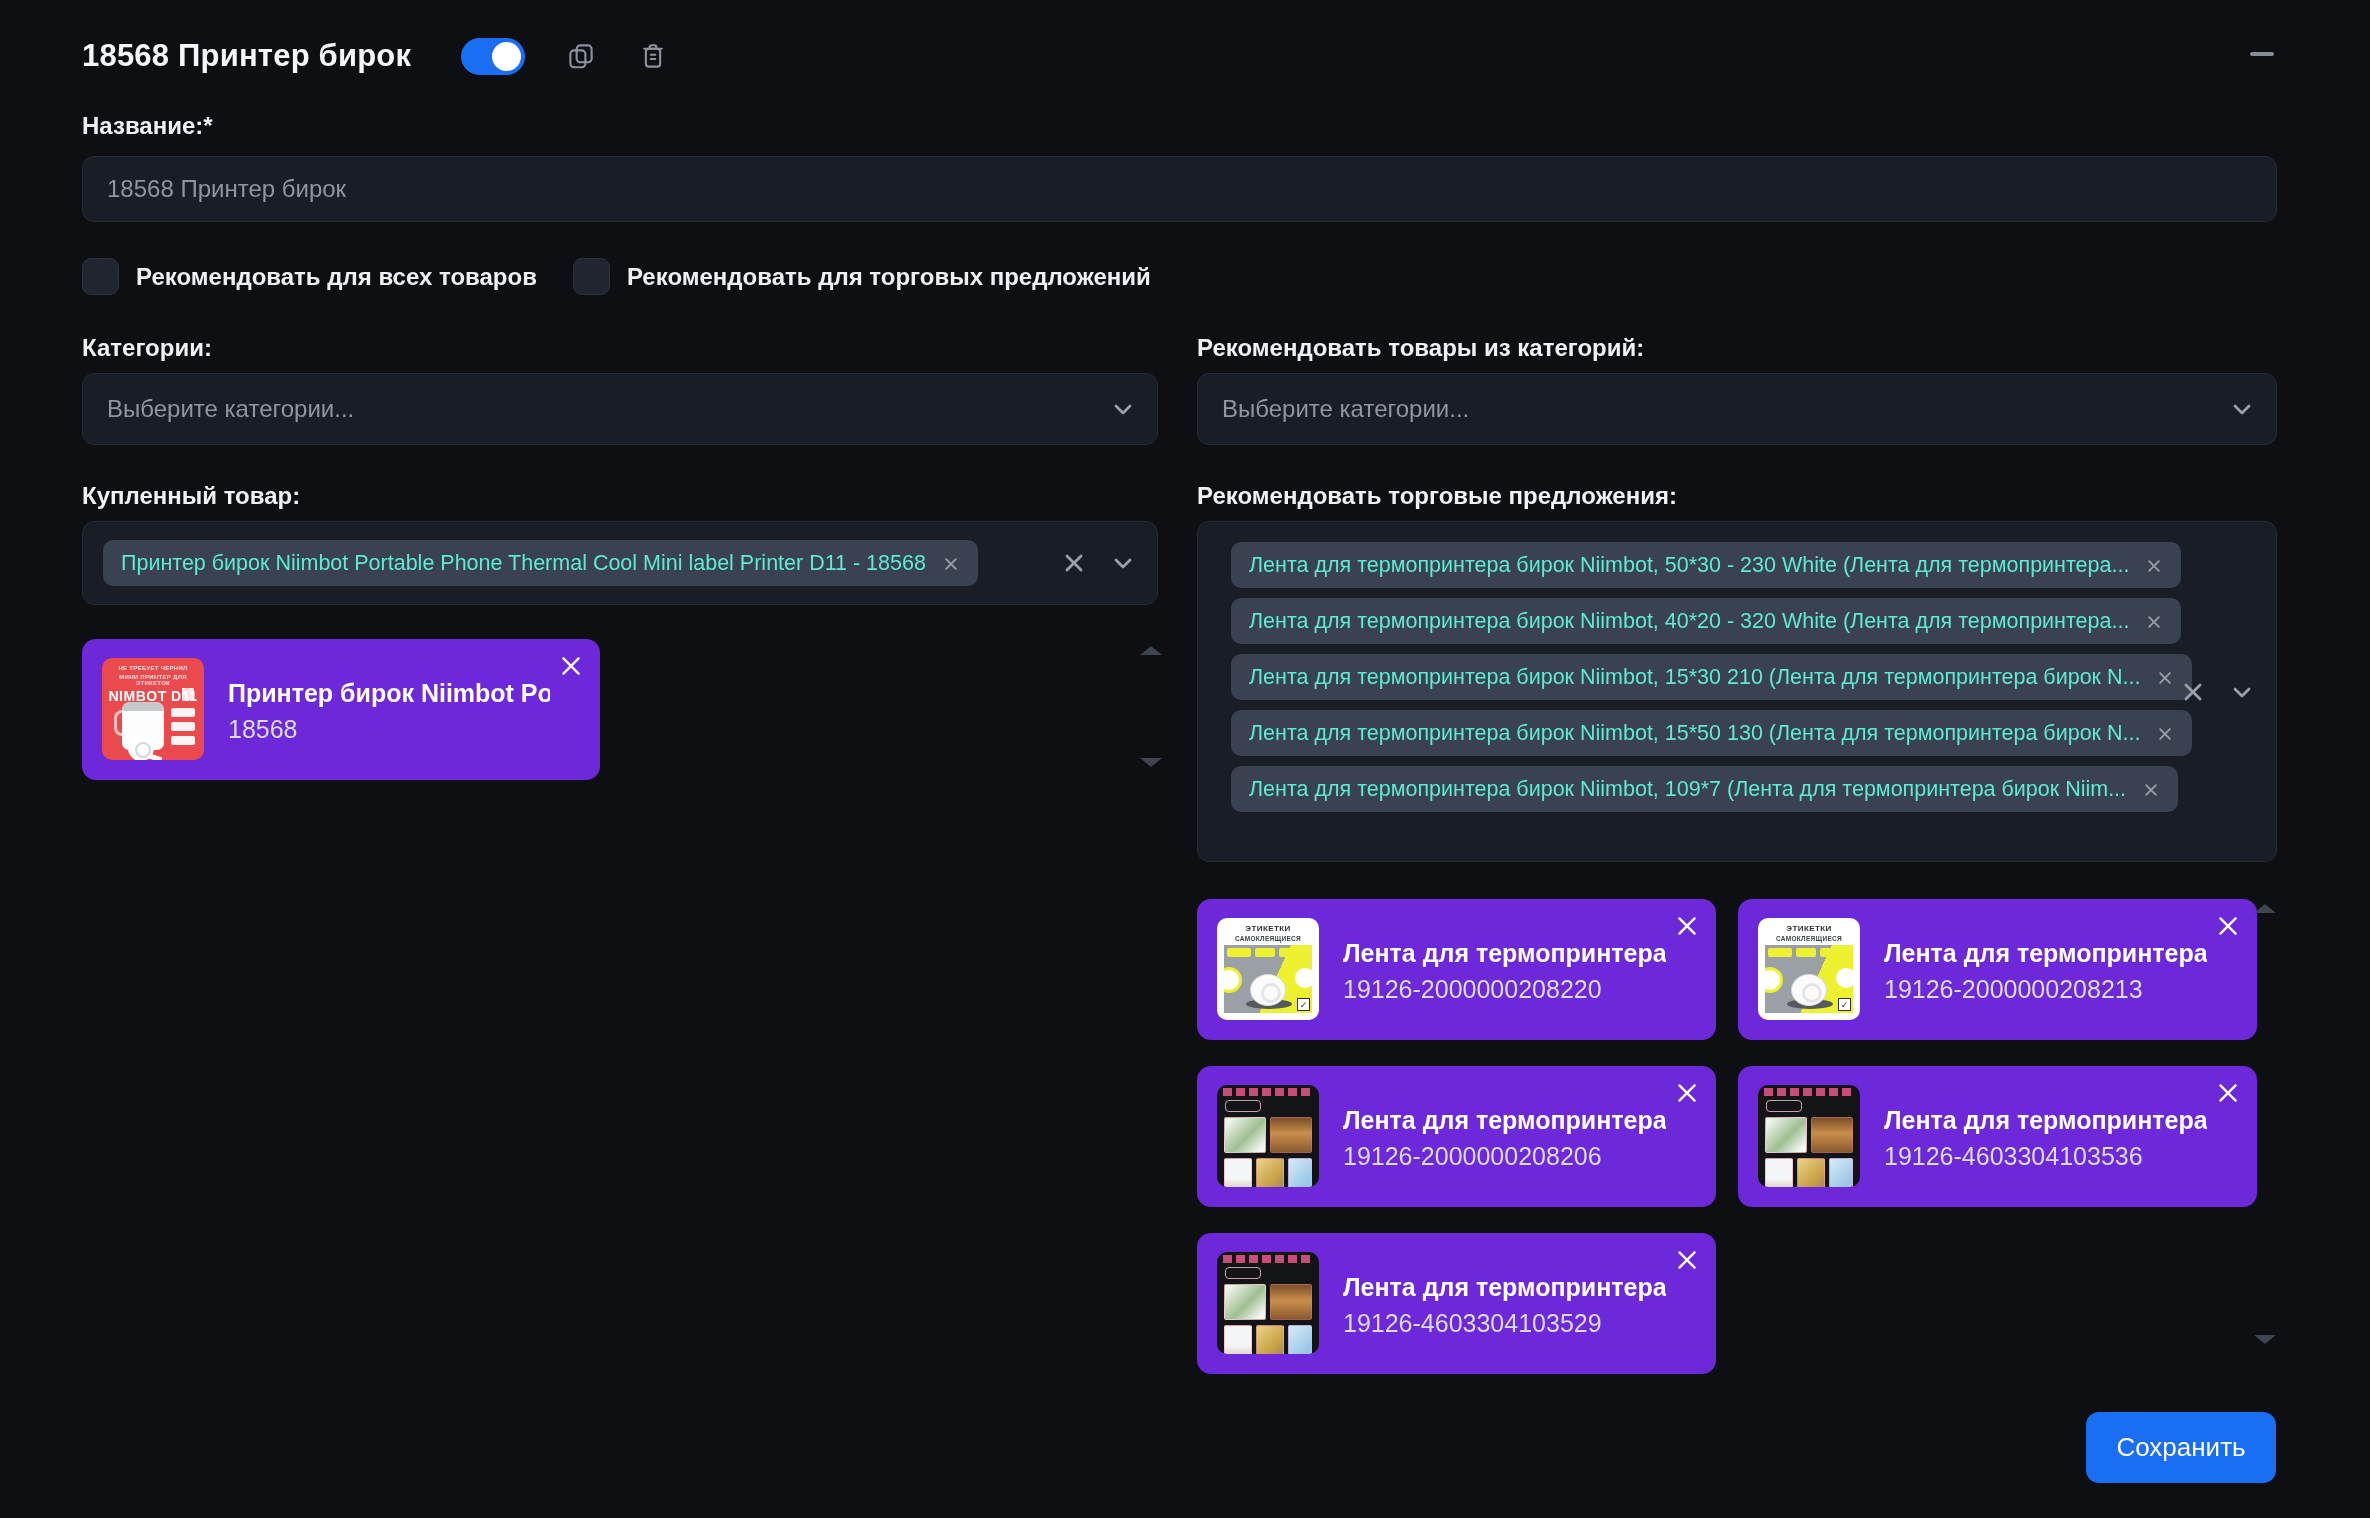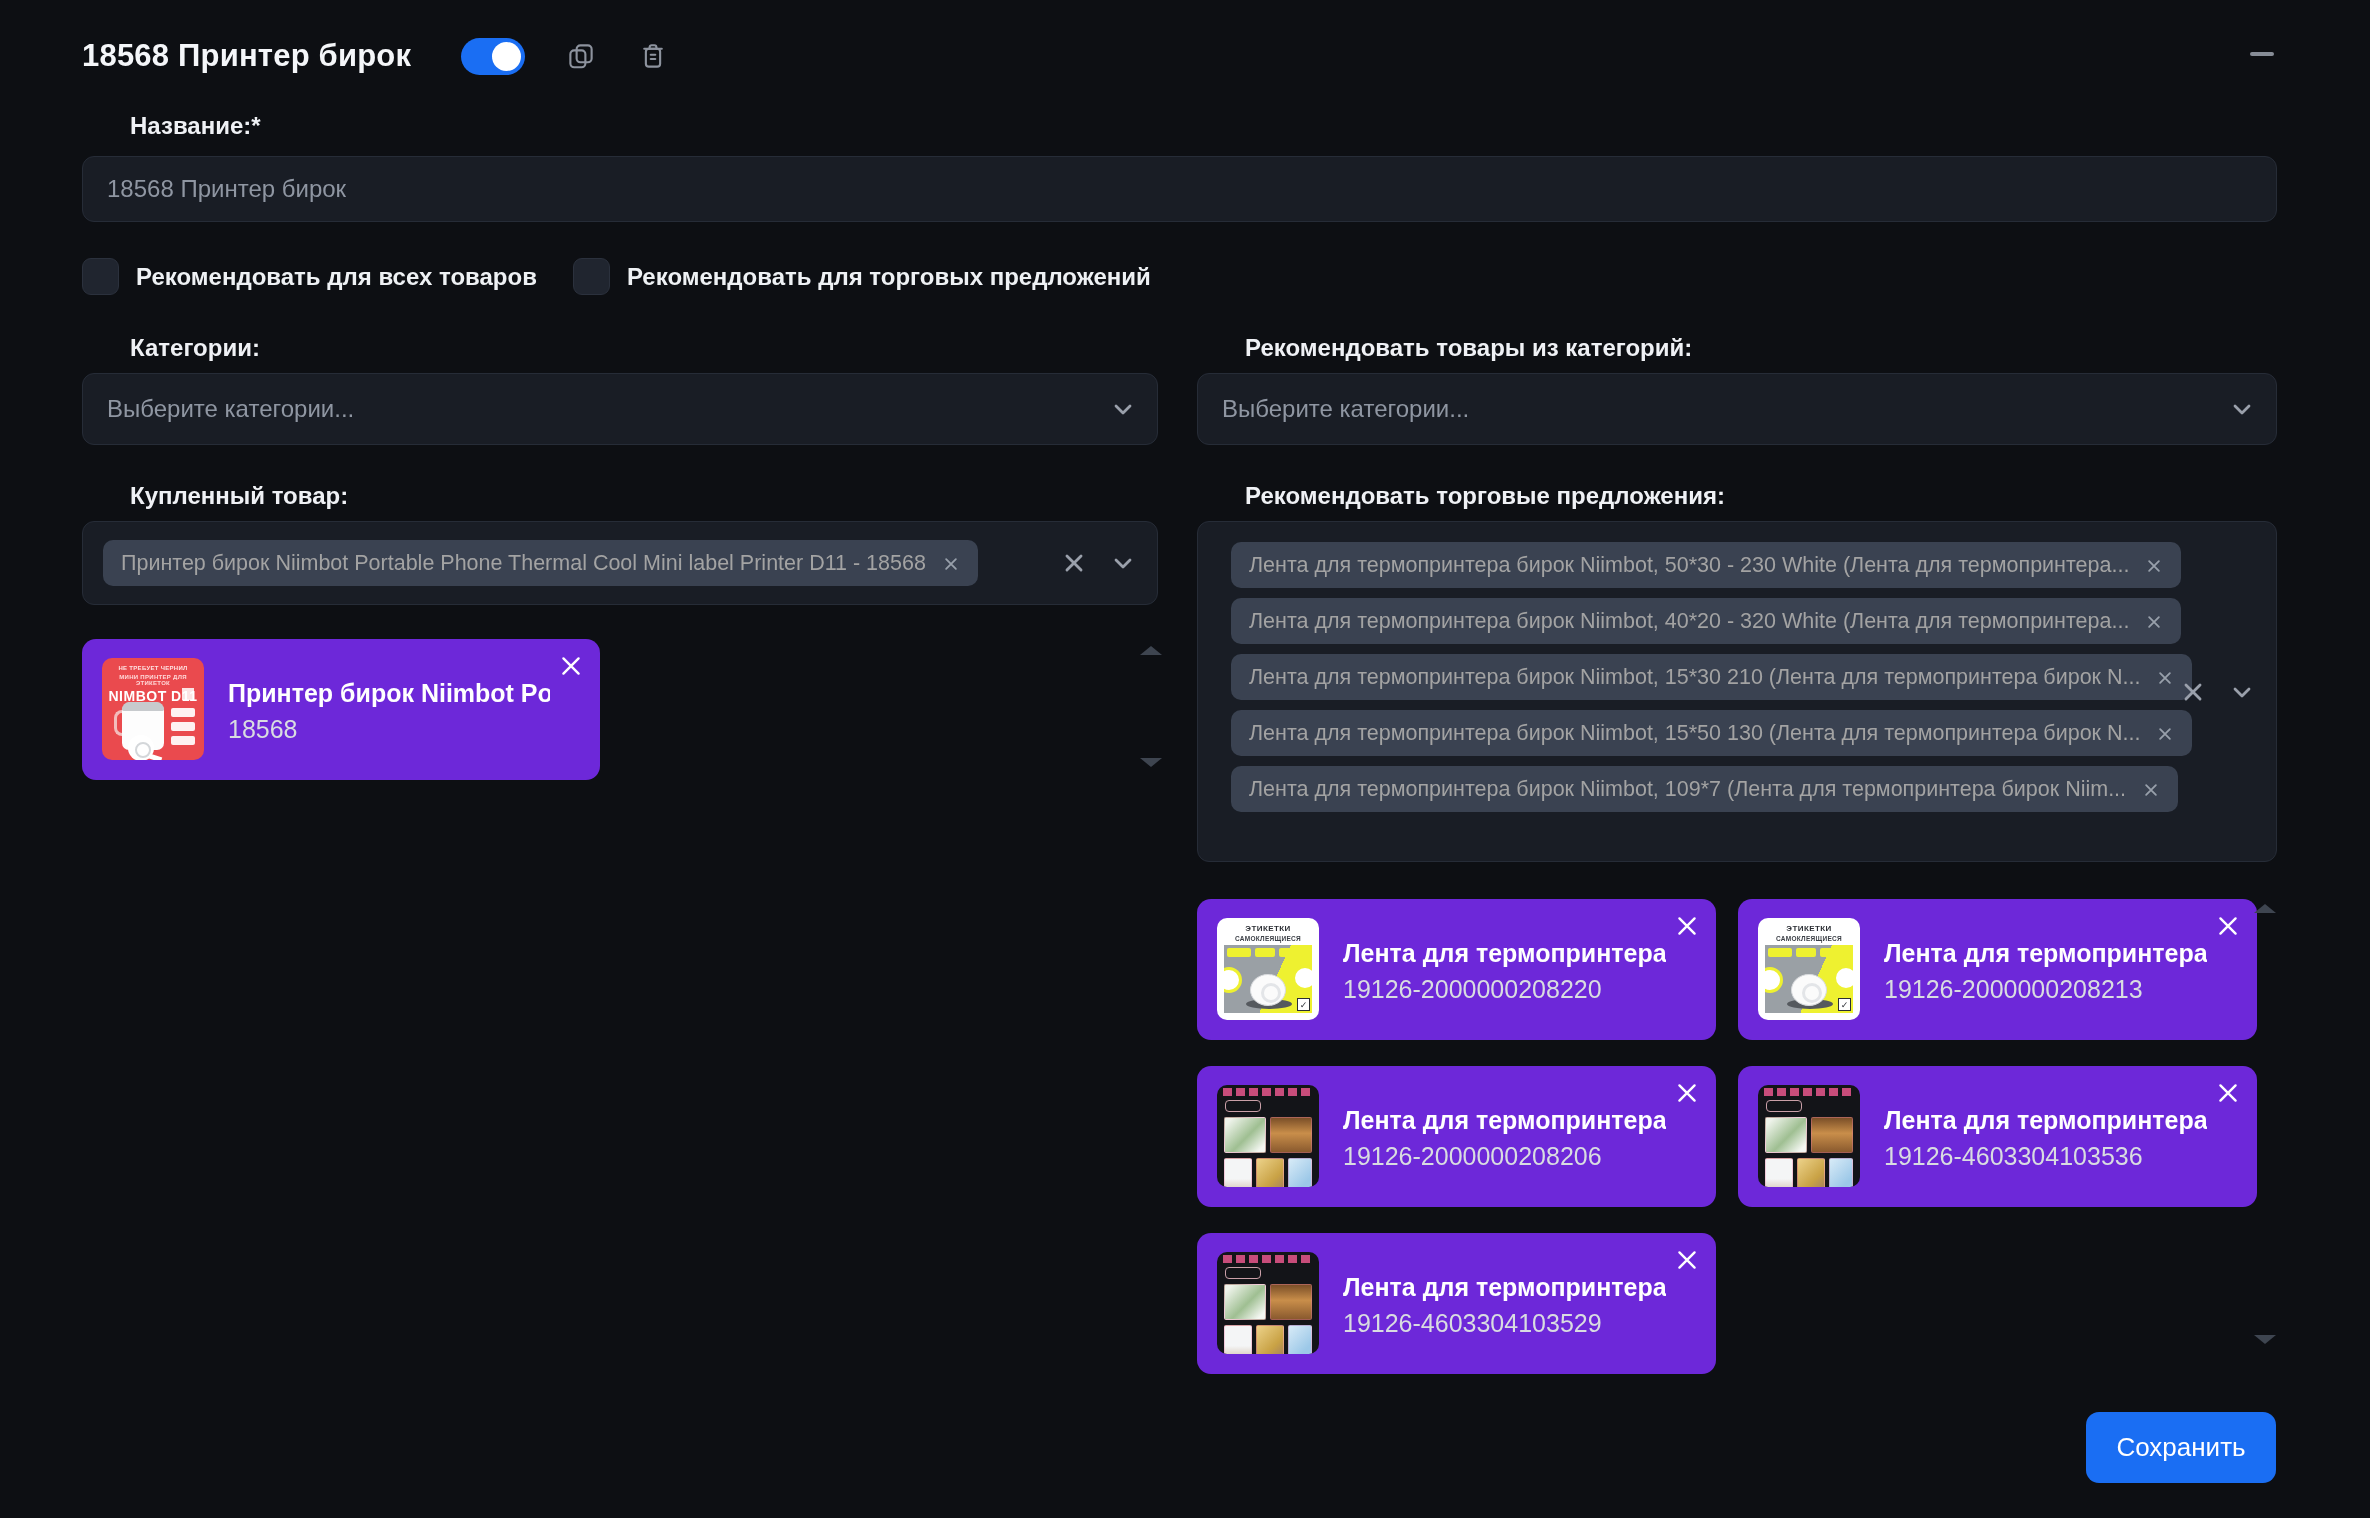--- a/index.html
+++ b/index.html
@@ -10,40 +10,40 @@
   }
   
   .header{position:absolute;left:82px;top:36px;height:40px;display:flex;align-items:center;}
   .dialog-title{font-size:31px;font-weight:700;letter-spacing:.2px;color:#f4f6f9;white-space:nowrap;}
   .toggle{margin-left:50px;width:64px;height:37px;border-radius:19px;background:#1a6ef3;position:relative;cursor:pointer;flex:none;}
   .toggle .knob{position:absolute;top:4px;right:4px;width:29px;height:29px;border-radius:50%;background:#ffffff;}
   .icon-btn{margin-left:40px;width:32px;height:32px;color:#8d939e;cursor:pointer;flex:none;display:flex;align-items:center;justify-content:center;}
   .icon-btn svg{width:30px;height:30px;stroke:currentColor;fill:none;stroke-width:1.7;stroke-linecap:round;stroke-linejoin:round;}
   .minimize-btn{position:absolute;left:2250px;top:52px;width:24px;height:4px;border-radius:2px;background:#868c96;cursor:pointer;}
   
-  .f-label{position:absolute;font-size:24px;font-weight:700;color:#eff1f5;white-space:nowrap;margin-left:48px;}
+  .f-label{position:absolute;font-size:24px;font-weight:700;color:#eff1f5;white-space:nowrap;}
   .panel{background:#191d25;border:1px solid #262c37;border-radius:12px;}
   .text-input{
     position:absolute;left:82px;top:156px;width:2195px;height:66px;
     background:#191d25;border:1px solid #262c37;border-radius:12px;
     color:#8f96a2;font-size:24px;padding:0 24px;outline:none;
     font-family:"Liberation Sans","DejaVu Sans",sans-serif;
   }
   .checkbox-row{position:absolute;left:82px;top:258px;display:flex;align-items:center;}
   .checkbox{width:37px;height:37px;border-radius:9px;background:#20252f;border:1px solid #2b313d;cursor:pointer;flex:none;}
   .cb-label{margin-left:17px;font-size:24px;font-weight:600;color:#eef1f4;white-space:nowrap;}
   .cb-group2{margin-left:36px;}
   .select{position:absolute;display:flex;align-items:center;padding:11px 24px;cursor:pointer;}
   .select .ph{color:#8f96a2;font-size:24px;}
   .chev{position:absolute;right:20px;top:50%;transform:translateY(-50%);width:28px;height:28px;color:#9aa0ab;cursor:pointer;}
   .chev svg{width:28px;height:28px;stroke:currentColor;fill:none;stroke-width:2.4;stroke-linecap:round;stroke-linejoin:round;}
   .clear-x{position:absolute;right:70px;top:50%;transform:translateY(-50%);width:26px;height:26px;color:#9aa0ab;cursor:pointer;}
   .clear-x svg{width:26px;height:26px;stroke:currentColor;fill:none;stroke-width:2.6;stroke-linecap:round;}
   
-  .chip{display:inline-flex;align-items:center;background:#3a4251;border-radius:10px;height:46px;padding:0 18px;font-size:21.5px;color:#a3a3a3;white-space:nowrap;width:fit-content;}
+  .chip{display:inline-flex;align-items:center;background:#3a4251;border-radius:10px;height:46px;padding:0 18px;font-size:21.5px;color:#5eead4;white-space:nowrap;width:fit-content;}
   .chip .chip-x{margin-left:16px;width:18px;height:18px;color:#98a0ab;cursor:pointer;flex:none;}
   .chip .chip-x svg{width:18px;height:18px;stroke:currentColor;fill:none;stroke-width:2.4;stroke-linecap:round;}
   .offers-chips{position:absolute;left:1197px;top:521px;width:1080px;height:341px;padding:20px 120px 20px 33px;display:flex;flex-direction:column;gap:10px;align-items:flex-start;}
   
   .pcard{position:absolute;width:519px;height:141px;background:#6d28d9;border-radius:14px;}
   .pcard .thumb{position:absolute;left:20px;top:19px;width:102px;height:102px;border-radius:10px;overflow:hidden;}
   .pcard-title{position:absolute;left:146px;top:40px;right:50px;font-size:25px;font-weight:700;color:#ffffff;white-space:nowrap;overflow:hidden;}
   .pcard-sub{position:absolute;left:146px;top:76px;font-size:25px;color:#d9dce1;white-space:nowrap;}
   .pcard-x{position:absolute;top:14px;right:16px;width:26px;height:26px;color:#ffffff;cursor:pointer;}
   .pcard-x svg{width:26px;height:26px;stroke:currentColor;fill:none;stroke-width:2.2;stroke-linecap:round;}

